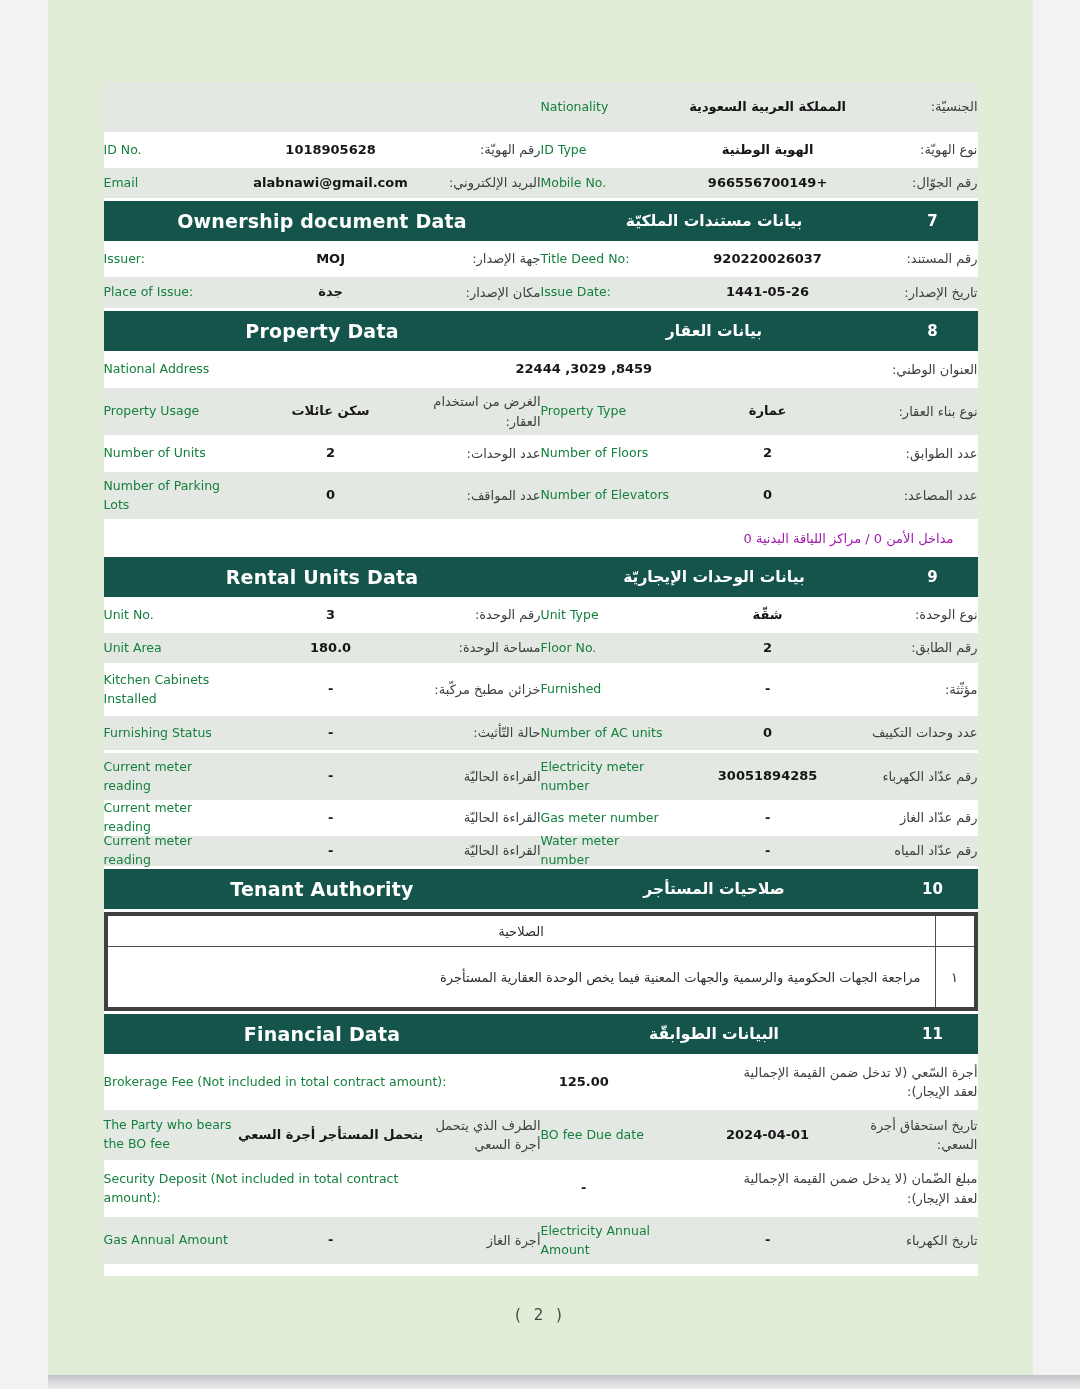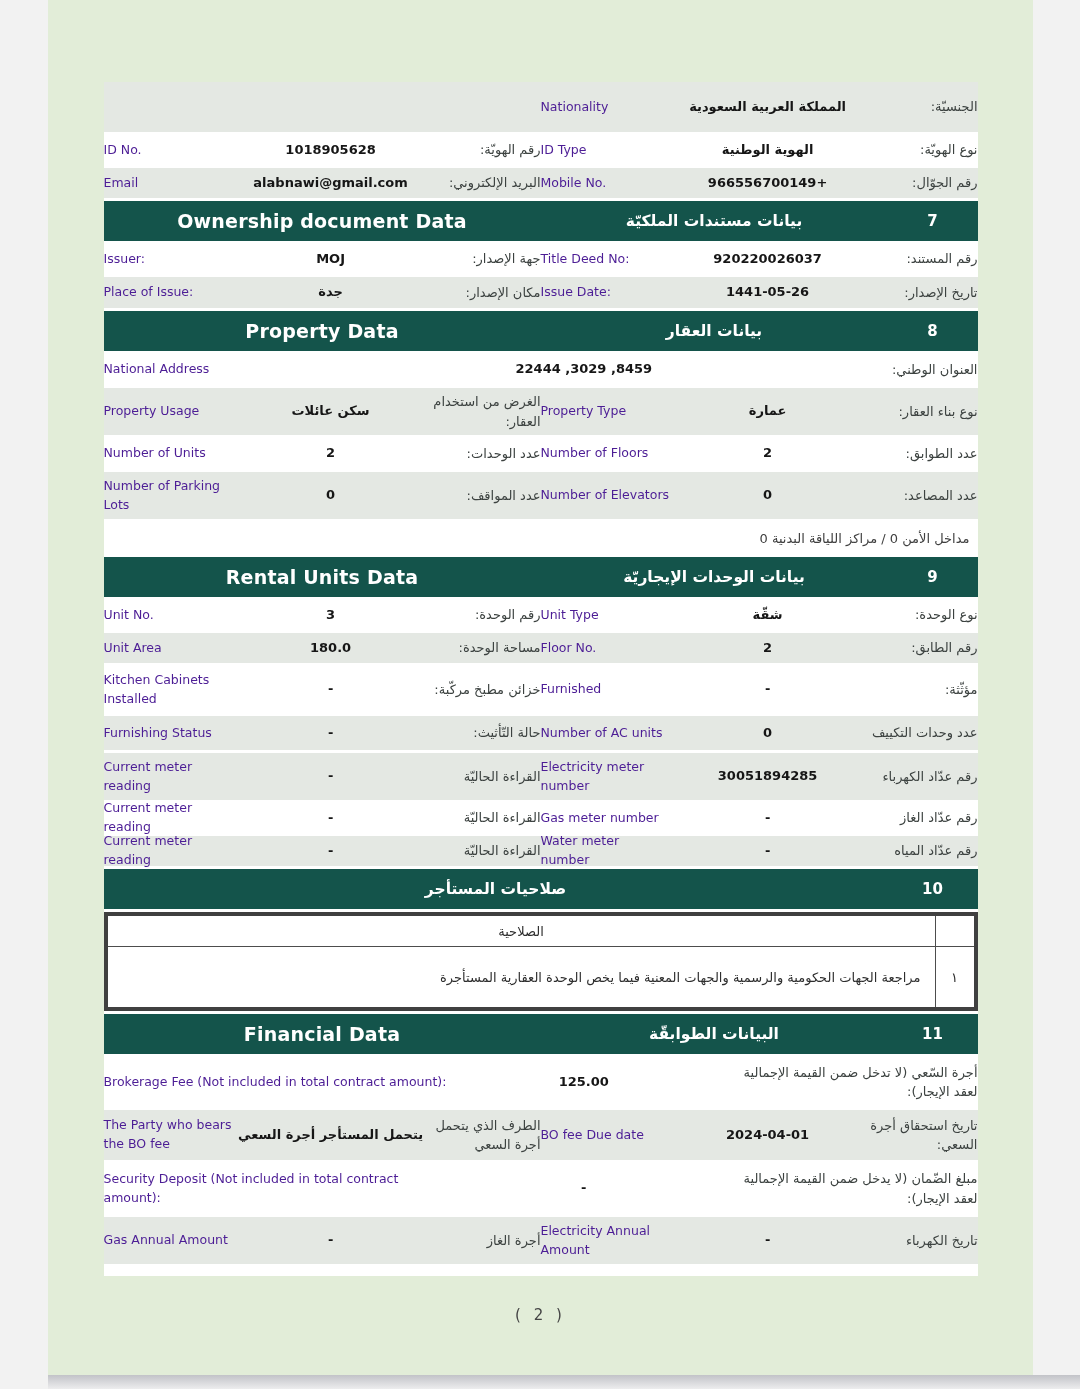--- a/index.html
+++ b/index.html
@@ -34,26 +34,26 @@
   .sec-num{width:90px;text-align:center;font-weight:700;font-size:15px;}
   .sec-ar{flex:1;text-align:center;font-weight:700;font-size:15.5px;}
   .sec-en{width:50%;text-align:center;font-weight:700;font-size:19px;letter-spacing:.2px;}
   
   .row{display:flex;direction:rtl;align-items:center;margin-bottom:3px;}
   .row.white{background:#ffffff;}
   .row.alt{background:#e4e8e3;}
   .half{width:50%;display:flex;direction:rtl;align-items:center;height:100%;}
   .cell-ar{width:26%;text-align:right;color:#3c4240;font-size:13px;padding-left:4px;line-height:1.5;}
   .cell-val{width:44%;text-align:center;font-weight:700;color:#161616;font-size:13px;line-height:1.45;}
-  .cell-en{width:30%;text-align:left;direction:ltr;color:#4c1d95;font-size:12.5px;padding-right:4px;line-height:1.5;}
+  .cell-en{width:30%;text-align:left;direction:ltr;color:#15803d;font-size:12.5px;padding-right:4px;line-height:1.5;}
   .row.full .cell-ar{width:30%;}
   .row.full .cell-val{width:30%;}
   .row.full .cell-en{width:40%;}
   .row.note{justify-content:flex-start;}
-  .note-text{width:100%;text-align:right;color:#404040;font-size:13px;padding:0 8px;}
+  .note-text{width:100%;text-align:right;color:#a21caf;font-size:13px;padding:0 24px;}
   
   .auth-table{
     border:4px solid #404040;
     background:#ffffff;
     margin-bottom:3px;
     direction:rtl;
   }
   .auth-row{display:flex;direction:rtl;align-items:center;}
   .auth-row + .auth-row{border-top:1px solid #4d4d4d;}
   .auth-num{width:38px;align-self:stretch;display:flex;align-items:center;justify-content:center;
@@ -271,20 +271,21 @@
         </div>
         <div class="half">
           <span class="cell-ar">القراءة الحاليّة</span>
           <span class="cell-val">-</span>
           <span class="cell-en">Current meter reading</span>
         </div>
       </div>
       <div class="section-header" style="height: 40px;">
         <span class="sec-num">10</span>
         <span class="sec-ar">صلاحيات المستأجر</span>
+        <span class="sec-en">Tenant Authority</span>
       </div>
       <div class="auth-table">
         <div class="auth-row auth-header" style="height: 30px;">
           <div class="auth-num"></div>
           <div class="auth-main">الصلاحية</div>
         </div>
         <div class="auth-row auth-body" style="height: 60px;">
           <div class="auth-num">١</div>
           <div class="auth-main">مراجعة الجهات الحكومية والرسمية والجهات المعنية فيما يخص الوحدة العقارية المستأجرة</div>
         </div>

